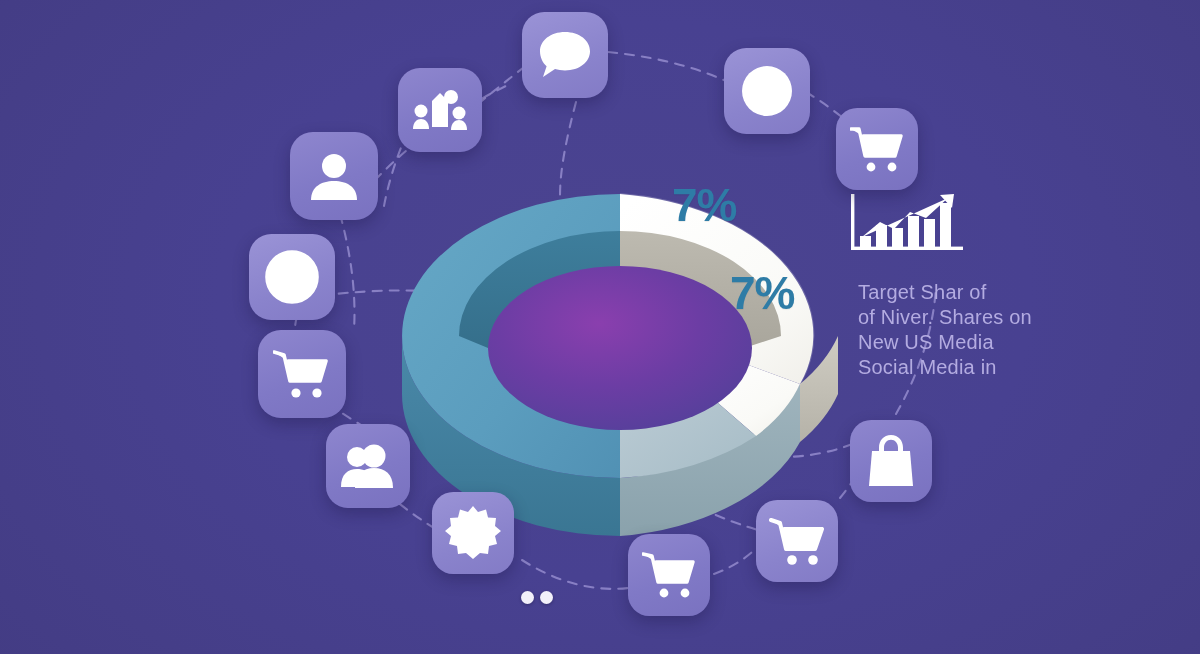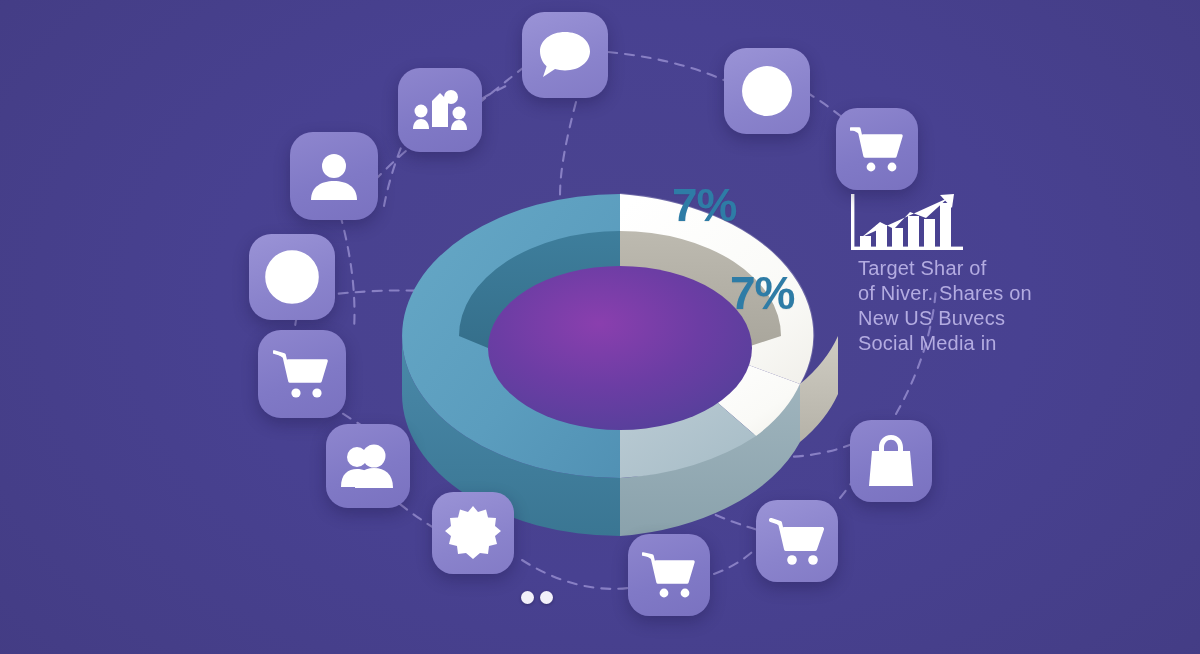--- a/index.html
+++ b/index.html
@@ -56,21 +56,21 @@
     justify-content: center;
     box-shadow: 0 6px 16px rgba(24,18,60,.30);
   }
   .tile svg { display: block; }
   .tile svg * { fill: #FFFFFF; }
   .tile.bright { background: linear-gradient(160deg, #9A93D6 0%, #8A83CC 60%, #837BC6 100%); }
 
   
   .caption {
     position: absolute;
-    left: 858px; top: 256px;
+    left: 858px; top: 280px;
     width: 190px;
   }
   .caption-line {
     color: #BDB5E8;
     font-size: 20px;
     line-height: 25px;
     letter-spacing: .2px;
     filter: blur(.5px);
     white-space: nowrap;
     opacity: .92;
@@ -195,21 +195,21 @@
     <rect x="60" y="24" width="11" height="31"></rect>
     <rect x="76" y="27" width="11" height="28"></rect>
     <rect x="92" y="11" width="11" height="44"></rect>
     <path d="M14,45 L32,30 L46,37 L62,20 L78,26 L100,6" fill="none" stroke="#FFFFFF" stroke-width="3.2" stroke-linejoin="round" stroke-linecap="round"></path>
     <path d="M92,3 L106,2 L104,16 Z"></path>
   </svg>
 
   <div class="caption">
     <div class="caption-line">Target Shar of</div>
     <div class="caption-line">of Niver. Shares on</div>
-    <div class="caption-line">New US Buvecs</div>
+    <div class="caption-line">New US Media</div>
     <div class="caption-line">Social Media in</div>
   </div>
 
   <div class="tile bright" style="left:522px;top:12px;width:86px;height:86px;">
     <svg width="54" height="50" viewBox="0 0 54 50">
       <path d="M27,2 C41.5,2 52,10.6 52,21.2 C52,31.8 41.5,40.4 27,40.4 C23.4,40.4 20,39.9 17,39 L5,47 L8.6,36.2 C4.4,32.4 2,27.1 2,21.2 C2,10.6 12.5,2 27,2 Z"></path>
       <circle cx="16" cy="21" r="3.8" fill="#8B83CC"></circle>
       <circle cx="27" cy="21" r="3.8" fill="#8B83CC"></circle>
       <circle cx="38" cy="21" r="3.8" fill="#8B83CC"></circle>
     </svg>

